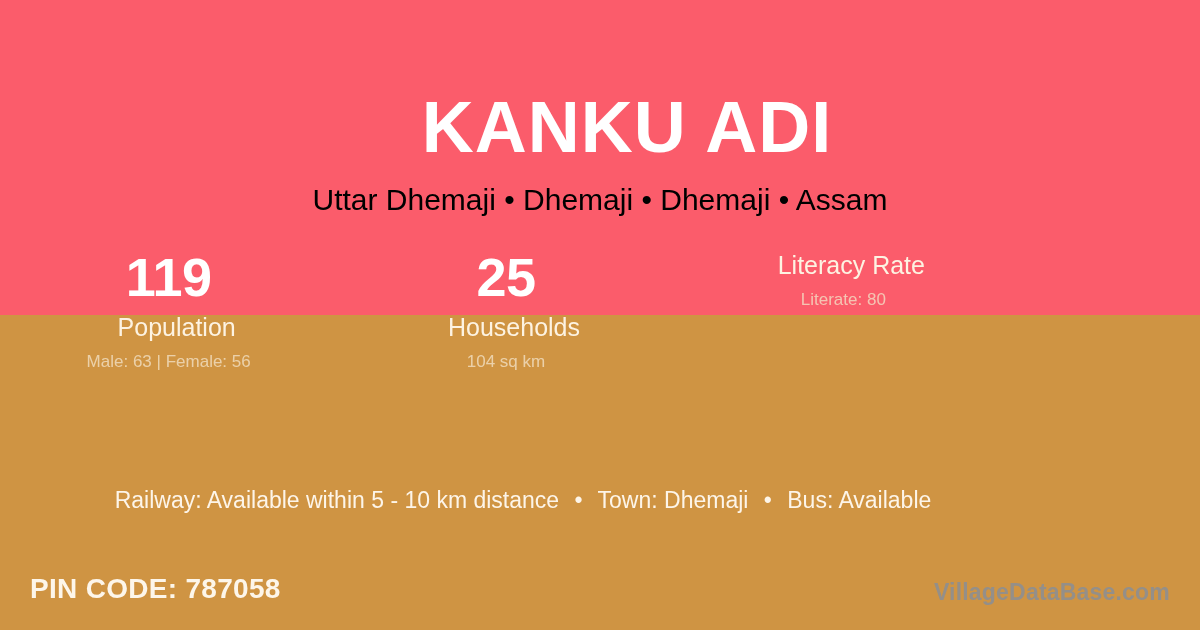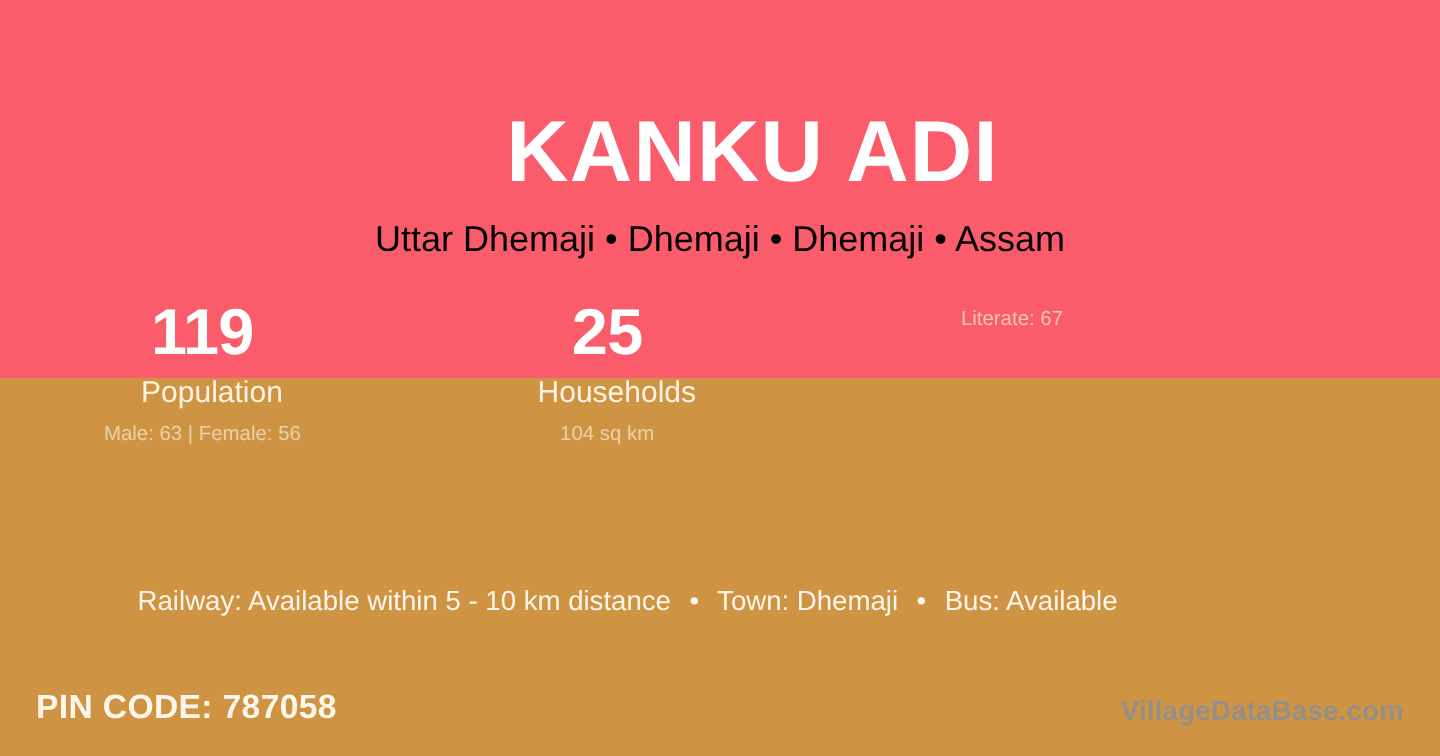--- a/index.html
+++ b/index.html
@@ -184,21 +184,22 @@
         <div class="stat-sub">Male: 63 | Female: 56</div>
       </div>
 
       <div class="stat">
         <div class="stat-value">25</div>
         <div class="stat-label">Households</div>
         <div class="stat-sub">104 sq km</div>
       </div>
 
       <div class="stat">
-        <div class="stat-sub">Literate: 67</div>
+        <div class="stat-label">Literacy Rate</div>
+        <div class="stat-sub">Literate: 80</div>
       </div>
 
     </div>
 
     <div class="amenities">
       <span>Railway: Available within 5 - 10 km distance</span>
       <span class="sep">•</span>
       <span>Town: Dhemaji</span>
       <span class="sep">•</span>
       <span>Bus: Available</span>

